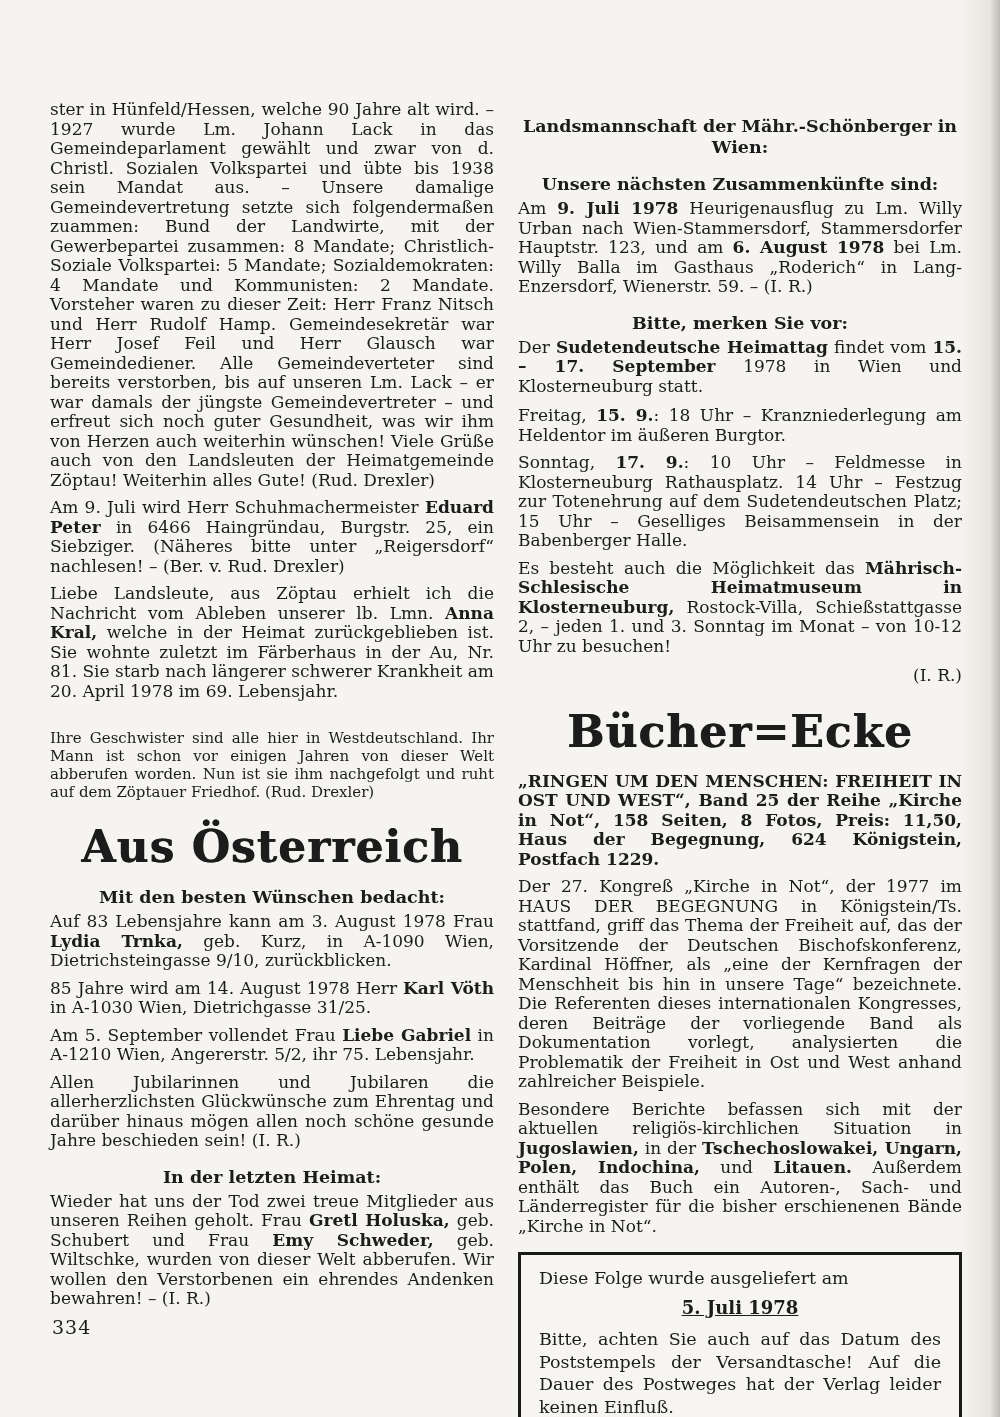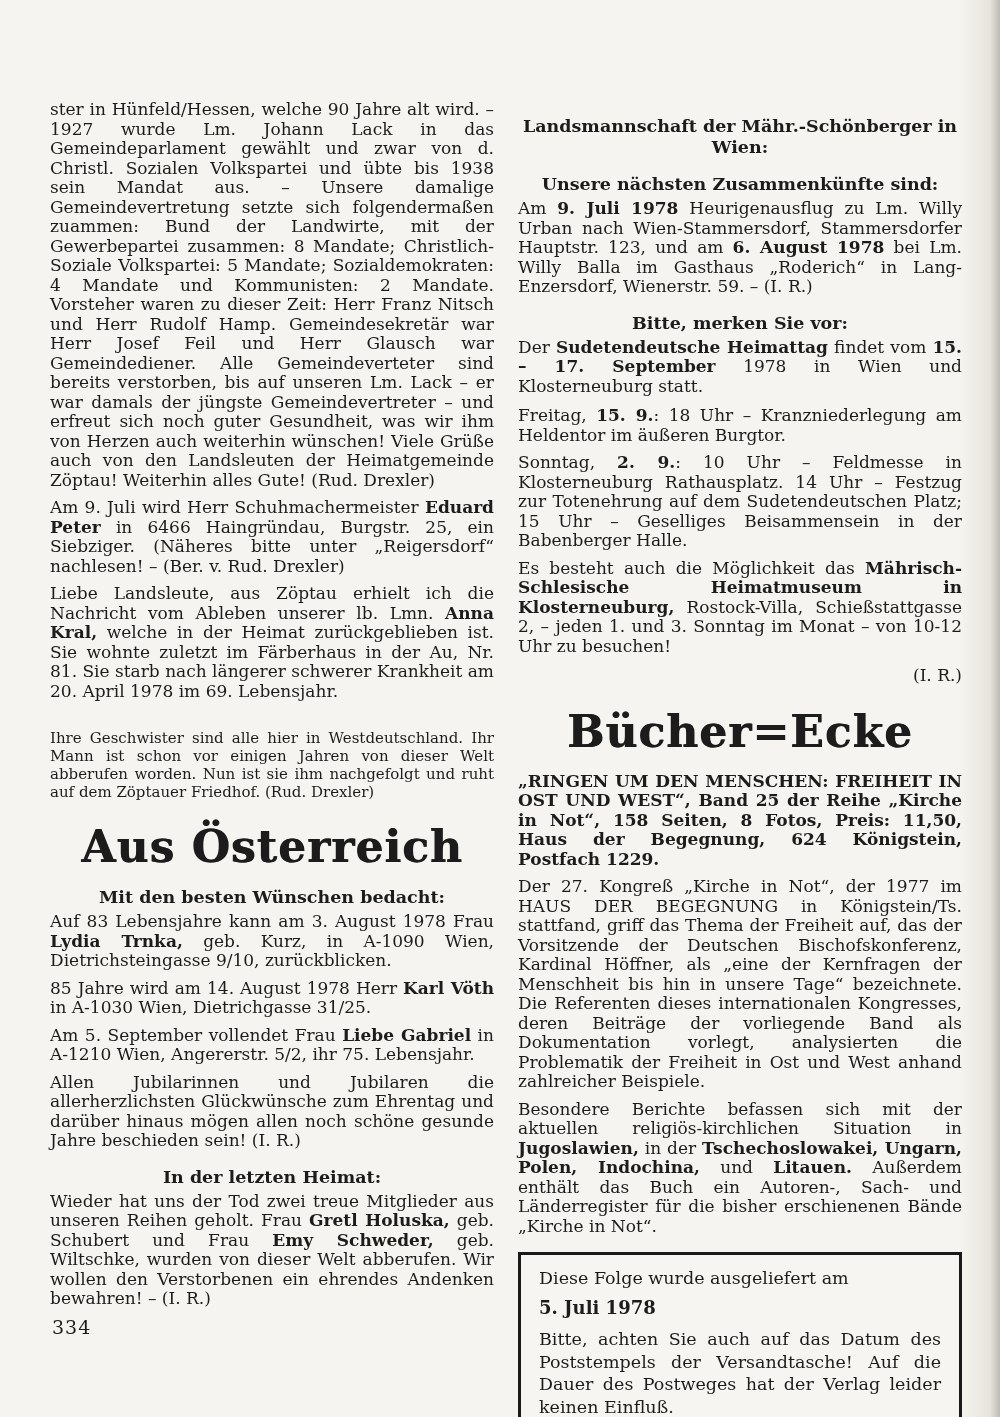--- a/index.html
+++ b/index.html
@@ -55,21 +55,21 @@
   }
   .gap{margin-top:10px;}
   .b{font-weight:bold;}
   .notice-box{
     margin-top:16px;
     border:3px solid #1a1a1a;
     padding:12px 18px 16px 18px;
     background:rgba(255,255,255,0.12);
   }
   .notice-line1{font-size:17.5px;line-height:22px;margin:0;}
-  .notice-date{font-size:18px;font-weight:bold;margin:8px 0 10px;}
+  .notice-date{font-size:18px;font-weight:bold;text-align:center;margin:8px 0 10px;text-decoration:underline;}
   .notice-body{font-size:17.5px;line-height:22.5px;text-align:justify;margin:0;}
   .page-number{
     position:absolute;left:52px;top:1316px;
     font-size:19px;letter-spacing:1px;
   }
 </style>
 </head>
 <body>
 
 <div class="page">
@@ -89,21 +89,21 @@
         <p class="blk para"><span>Wieder hat uns der Tod zwei treue Mitglieder aus unseren Reihen geholt. Frau </span><span class="b">Gretl Holuska,</span><span> geb. Schubert und Frau </span><span class="b">Emy Schweder,</span><span> geb. Wiltschke, wurden von dieser Welt abberufen. Wir wollen den Verstorbenen ein ehrendes Andenken bewahren! – (I. R.)</span></p>
       </div>
     <div class="col">
       <div>
           <p class="blk heading"><span>Landsmannschaft der Mähr.-Schönberger in Wien:</span></p>
           <p class="blk heading"><span>Unsere nächsten Zusammenkünfte sind:</span></p>
           <p class="blk para"><span>Am </span><span class="b">9. Juli 1978</span><span> Heurigenausflug zu Lm. Willy Urban nach Wien-Stammersdorf, Stammersdorfer Hauptstr. 123, und am </span><span class="b">6. August 1978</span><span> bei Lm. Willy Balla im Gasthaus „Roderich“ in Lang-Enzersdorf, Wienerstr. 59. – (I. R.)</span></p>
           <p class="blk heading"><span>Bitte, merken Sie vor:</span></p>
           <p class="blk para"><span>Der </span><span class="b">Sudetendeutsche Heimattag</span><span> findet vom </span><span class="b">15. – 17. September</span><span> 1978 in Wien und Klosterneuburg statt.</span></p>
           <p class="blk para gap"><span>Freitag, </span><span class="b">15. 9.</span><span>: 18 Uhr – Kranzniederlegung am Heldentor im äußeren Burgtor.</span></p>
-          <p class="blk para"><span>Sonntag, </span><span class="b">2. 9.</span><span>: 10 Uhr – Feldmesse in Klosterneuburg Rathausplatz. 14 Uhr – Festzug zur Totenehrung auf dem Sudetendeutschen Platz; 15 Uhr – Geselliges Beisammensein in der Babenberger Halle.</span></p>
+          <p class="blk para"><span>Sonntag, </span><span class="b">17. 9.</span><span>: 10 Uhr – Feldmesse in Klosterneuburg Rathausplatz. 14 Uhr – Festzug zur Totenehrung auf dem Sudetendeutschen Platz; 15 Uhr – Geselliges Beisammensein in der Babenberger Halle.</span></p>
           <p class="blk para"><span>Es besteht auch die Möglichkeit das </span><span class="b">Mährisch-Schlesische Heimatmuseum in Klosterneuburg,</span><span> Rostock-Villa, Schießstattgasse 2, – jeden 1. und 3. Sonntag im Monat – von 10-12 Uhr zu besuchen!</span></p>
           <p class="blk signature"><span>(I. R.)</span></p>
           <p class="blk fraktur_heading"><span>Bücher=Ecke</span></p>
           <p class="blk para"><span class="b">„RINGEN UM DEN MENSCHEN: FREIHEIT IN OST UND WEST“, Band 25 der Reihe „Kirche in Not“, 158 Seiten, 8 Fotos, Preis: 11,50, Haus der Begegnung, 624 Königstein, Postfach 1229.</span></p>
           <p class="blk para"><span>Der 27. Kongreß „Kirche in Not“, der 1977 im HAUS DER BEGEGNUNG in Königstein/Ts. stattfand, griff das Thema der Freiheit auf, das der Vorsitzende der Deutschen Bischofskonferenz, Kardinal Höffner, als „eine der Kernfragen der Menschheit bis hin in unsere Tage“ bezeichnete. Die Referenten dieses internationalen Kongresses, deren Beiträge der vorliegende Band als Dokumentation vorlegt, analysierten die Problematik der Freiheit in Ost und West anhand zahlreicher Beispiele.</span></p>
           <p class="blk para"><span>Besondere Berichte befassen sich mit der aktuellen religiös-kirchlichen Situation in </span><span class="b">Jugoslawien,</span><span> in der </span><span class="b">Tschechoslowakei, Ungarn, Polen, Indochina,</span><span> und </span><span class="b">Litauen.</span><span> Außerdem enthält das Buch ein Autoren-, Sach- und Länderregister für die bisher erschienenen Bände „Kirche in Not“.</span></p>
         </div>
       <div class="notice-box">
         <p class="notice-line1">Diese Folge wurde ausgeliefert am</p>
         <p class="notice-date">5. Juli 1978</p>

